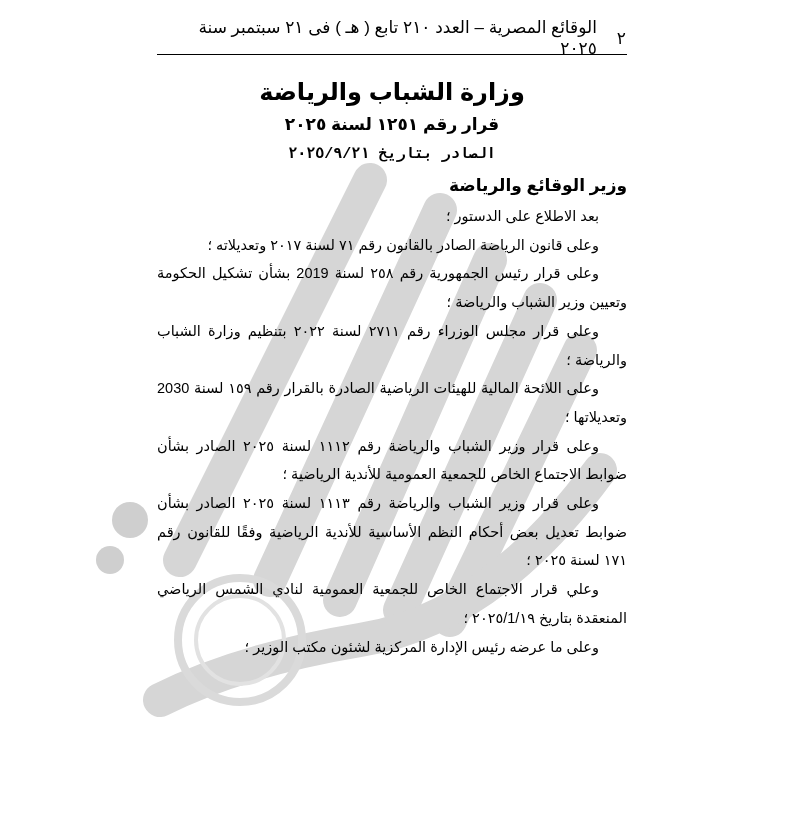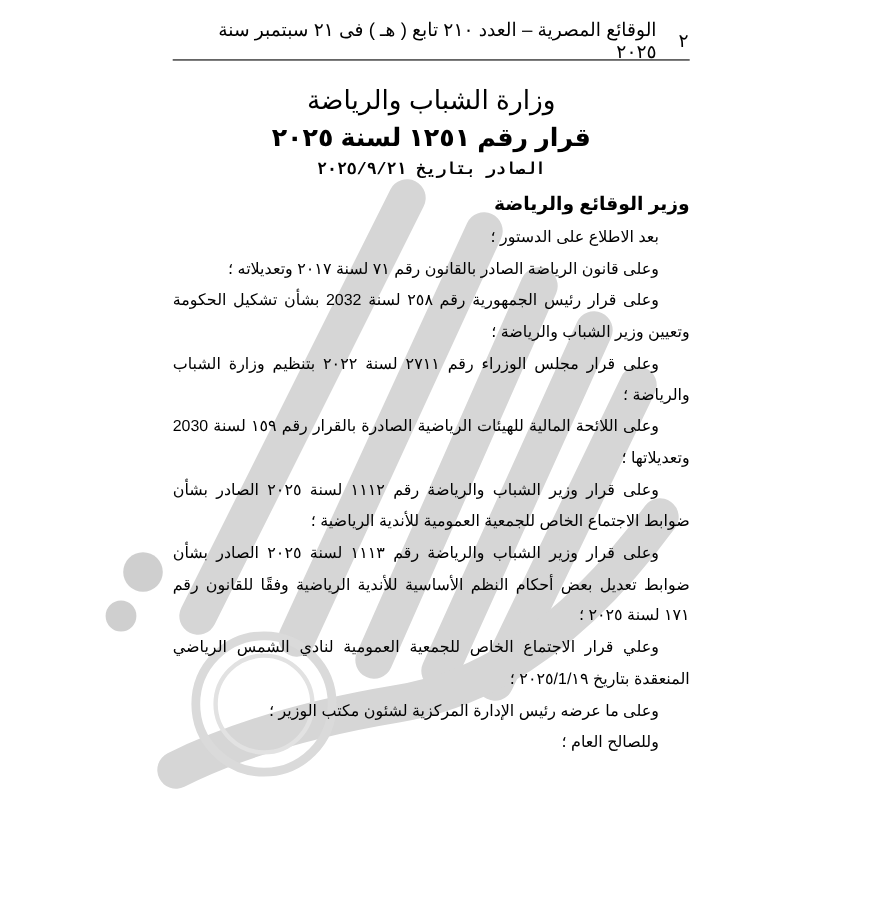--- a/index.html
+++ b/index.html
@@ -5,22 +5,22 @@
   html, body { margin: 0; padding: 0; background: #ffffff; }
   body { width: 791px; height: 837px; position: relative; overflow: hidden;
          font-family: "Liberation Sans", "DejaVu Sans", sans-serif; color: #000; }
   .page { position: absolute; left: 0; top: 0; width: 791px; height: 837px; }
   .watermark { position: absolute; left: 40px; top: 140px; width: 660px; height: 690px; pointer-events: none; }
   .header { position: absolute; left: 158px; right: 165px; top: 24px; height: 28px; direction: rtl;
             display: flex; align-items: center; font-size: 17px; }
   .header .page-num { margin-left: 20px; }
   .header-rule { position: absolute; left: 157px; width: 470px; top: 54px; height: 0; border-top: 1.5px solid #000; }
   .titles { position: absolute; left: 157px; width: 470px; top: 74px; direction: rtl; text-align: center; }
-  .ministry { font-weight: normal; font-size: 24px; line-height: 36px; }
-  .decree-no { font-weight: bold; font-size: 23px; line-height: 30px; }
+  .ministry { font-weight: bold; font-size: 24px; line-height: 36px; }
+  .decree-no { font-weight: bold; font-size: 17px; line-height: 30px; }
   .issued { font-weight: bold; font-size: 15px; line-height: 30px; font-family: Liberation Mono, monospace; }
   .body-text { position: absolute; left: 157px; width: 470px; top: 172px; direction: rtl; text-align: justify; }
   .minister-heading { font-weight: bold; font-size: 17px; line-height: 28px; margin-bottom: 2px; }
   .para { font-size: 14.5px; line-height: 28.7px; text-indent: 28px; margin: 0; text-align-last: right; }
 </style>
 </head>
 <body>
 
 <div class="page">
 
@@ -50,23 +50,22 @@
   <div class="titles">
     <div class="ministry">وزارة الشباب والرياضة</div>
     <div class="decree-no">قرار رقم ١٢٥١ لسنة ٢٠٢٥</div>
     <div class="issued">الصادر بتاريخ ٢٠٢٥/٩/٢١</div>
   </div>
 
   <div class="body-text">
     <div class="minister-heading">وزير الوقائع والرياضة</div>
     <p class="para">بعد الاطلاع على الدستور ؛</p>
     <p class="para">وعلى قانون الرياضة الصادر بالقانون رقم ٧١ لسنة ٢٠١٧ وتعديلاته ؛</p>
-    <p class="para">وعلى قرار رئيس الجمهورية رقم ٢٥٨ لسنة 2032 بشأن تشكيل الحكومة وتعيين وزير الشباب والرياضة ؛</p>
+    <p class="para">وعلى قرار رئيس الجمهورية رقم ٢٥٨ لسنة 2019 بشأن تشكيل الحكومة وتعيين وزير الشباب والرياضة ؛</p>
     <p class="para">وعلى قرار مجلس الوزراء رقم ٢٧١١ لسنة ٢٠٢٢ بتنظيم وزارة الشباب والرياضة ؛</p>
     <p class="para">وعلى اللائحة المالية للهيئات الرياضية الصادرة بالقرار رقم ١٥٩ لسنة 2030 وتعديلاتها ؛</p>
     <p class="para">وعلى قرار وزير الشباب والرياضة رقم ١١١٢ لسنة ٢٠٢٥ الصادر بشأن ضوابط الاجتماع الخاص للجمعية العمومية للأندية الرياضية ؛</p>
     <p class="para">وعلى قرار وزير الشباب والرياضة رقم ١١١٣ لسنة ٢٠٢٥ الصادر بشأن ضوابط تعديل بعض أحكام النظم الأساسية للأندية الرياضية وفقًا للقانون رقم ١٧١ لسنة ٢٠٢٥ ؛</p>
     <p class="para">وعلي قرار الاجتماع الخاص للجمعية العمومية لنادي الشمس الرياضي المنعقدة بتاريخ ٢٠٢٥/1/١٩ ؛</p>
     <p class="para">وعلى ما عرضه رئيس الإدارة المركزية لشئون مكتب الوزير ؛</p>
-    <p class="para">وللصالح العام ؛</p>
   </div>
 
 </div>
 
 </body></html>

